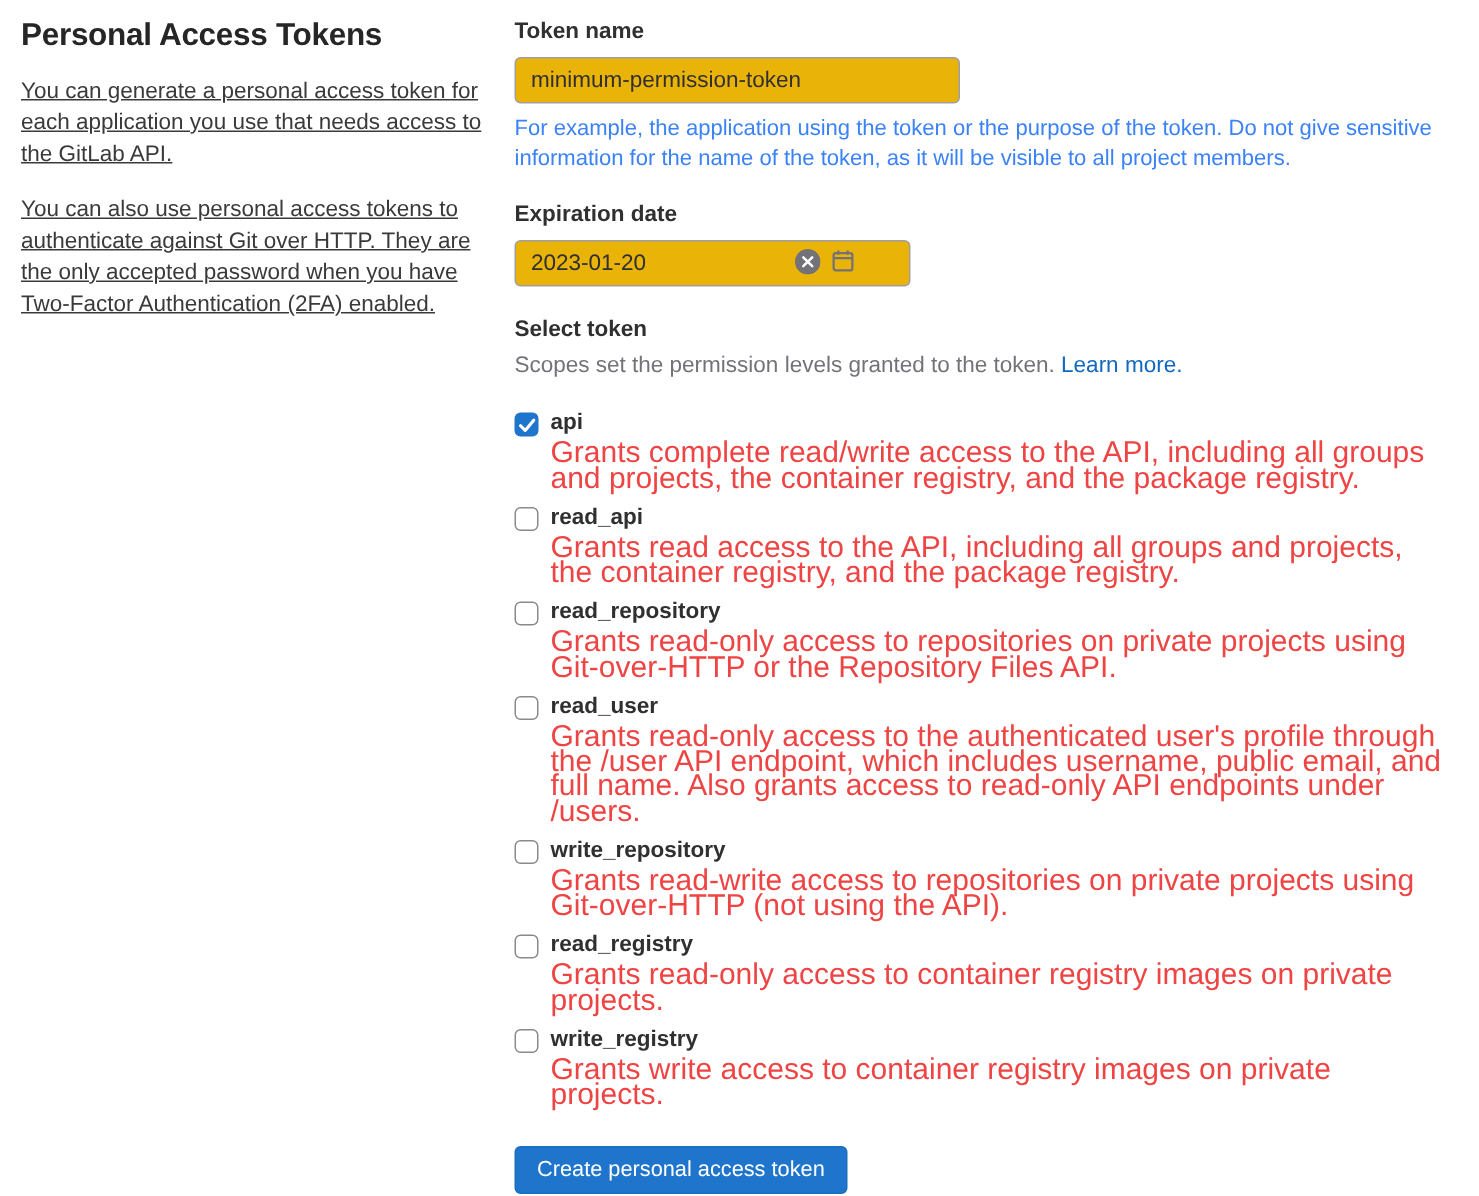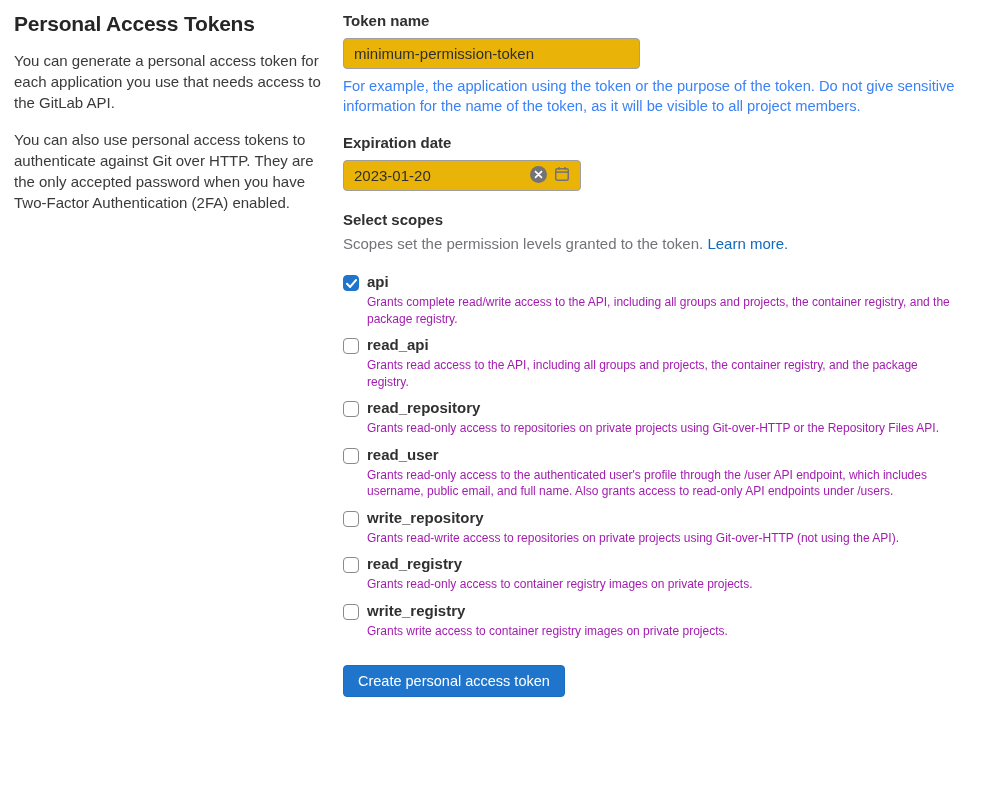--- a/index.html
+++ b/index.html
@@ -25,20 +25,21 @@
     font-size: 21px;
     font-weight: 700;
     color: #262626;
     letter-spacing: -0.2px;
   }
   .sidebar p {
     margin: 0 0 16px 0;
     font-size: 15px;
     line-height: 21px;
     color: #3a3a3a;
+    text-decoration: underline;
   }
 
   
   .main {
     flex: 1;
     padding: 12px 24px 0 14px;
   }
   .main h4 {
     margin: 0 0 15px 0;
     font-size: 15px;
@@ -71,21 +72,21 @@
     outline: none;
   }
   .token-input { width: 297px; }
   .form-help {
     margin: 7px 0 0 0;
     font-size: 14.7px;
     line-height: 20px;
     color: #3b82f6;
   }
   .date-wrap { position: relative; width: 238px; }
-  .date-input { width: 238px; padding-right: 62px; }
+  .date-input { width: 264px; padding-right: 62px; }
   .input-icon-btn {
     position: absolute;
     top: 0;
     width: 26px;
     height: 31px;
     border: none;
     background: transparent;
     padding: 0;
     display: flex;
     align-items: center;
@@ -125,23 +126,23 @@
   .scope-name {
     font-size: 15px;
     line-height: 20px;
     color: #303030;
     cursor: pointer;
     display: inline-block;
     font-weight: bold;
   }
   .scope-desc {
     margin: 2px 0 0 0;
-    font-size: 12px;
+    font-size: 20px;
     line-height: 16.5px;
-    color: #a21caf;
+    color: #ef4444;
   }
 
   .submit-btn {
     margin-top: 18px;
     background: #1f75cb;
     border: 1px solid #1a6dbf;
     color: #ffffff;
     border-radius: 4px;
     padding: 7px 14px;
     font-size: 14.5px;
@@ -187,21 +188,21 @@
                 <path d="M1.75 6.1 H14.25"></path>
                 <path d="M4.9 1 V3.8"></path>
                 <path d="M11.1 1 V3.8"></path>
               </svg>
           </span>
         </button>
       </div>
     </div>
 
     <div class="scopes-section">
-      <label class="form-label" style="margin-bottom:0;">Select scopes</label>
+      <label class="form-label" style="margin-bottom:0;">Select token</label>
       <p class="scopes-help">
         <span>Scopes set the permission levels granted to the token.</span>
         <a class="link">Learn more.</a>
       </p>
 
       <div class="scope-item">
         <span class="scope-checkbox checked">
           <svg viewBox="0 0 16 16" width="11" height="11">
               <path d="M1.5 8.5 L6 13 L14.5 3" stroke="#fff" stroke-width="3" fill="none" stroke-linecap="round" stroke-linejoin="round"></path>
             </svg>

